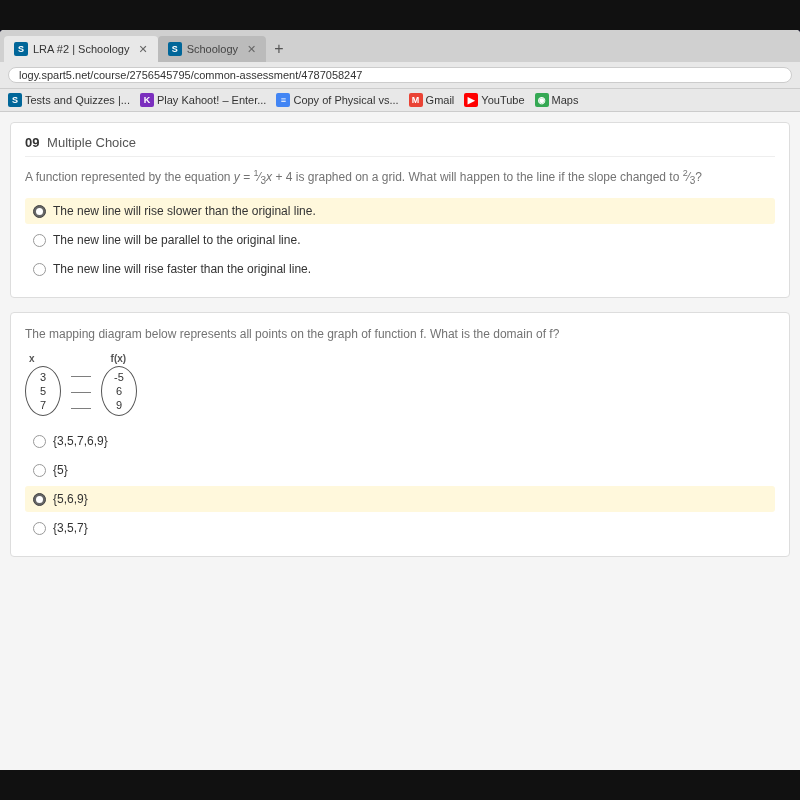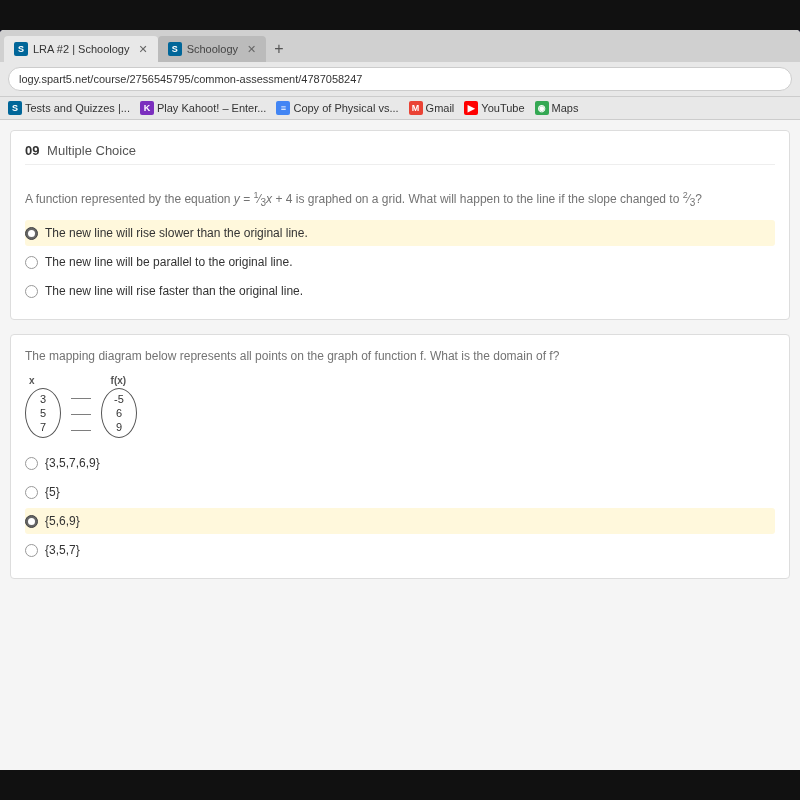--- a/index.html
+++ b/index.html
@@ -108,21 +108,21 @@
     }
 
     .url-box {
       background: white;
       border: 1px solid #ccc;
       border-radius: 12px;
       padding: 3px 10px;
       font-size: 11px;
       color: #333;
       flex: 1;
-      height: 24px;
+      height: 16px;
       display: flex;
       align-items: center;
     }
 
     
     .bookmarks-bar {
       background: #e8e8e8;
       padding: 4px 8px;
       display: flex;
       align-items: center;
@@ -173,21 +173,21 @@
       border: 1px solid #ddd;
       border-radius: 4px;
       margin-bottom: 14px;
       padding: 12px 14px;
     }
 
     .question-header {
       font-size: 13px;
       font-weight: 500;
       color: #555;
-      margin-bottom: 24px;
+      margin-bottom: 10px;
       border-bottom: 1px solid #eee;
       padding-bottom: 6px;
     }
 
     .question-number {
       font-weight: bold;
       color: #333;
       margin-right: 4px;
     }
 
@@ -198,21 +198,21 @@
       line-height: 1.5;
     }
 
     .question-text sup {
       font-size: 9px;
     }
 
     .answer-option {
       display: flex;
       align-items: flex-start;
-      padding: 6px 0;
+      padding: 6px 8px;
       margin: 3px 0;
       border-radius: 3px;
       font-size: 12px;
       color: #333;
       gap: 7px;
     }
 
     .answer-option.selected {
       background: #fff8dc;
     }

